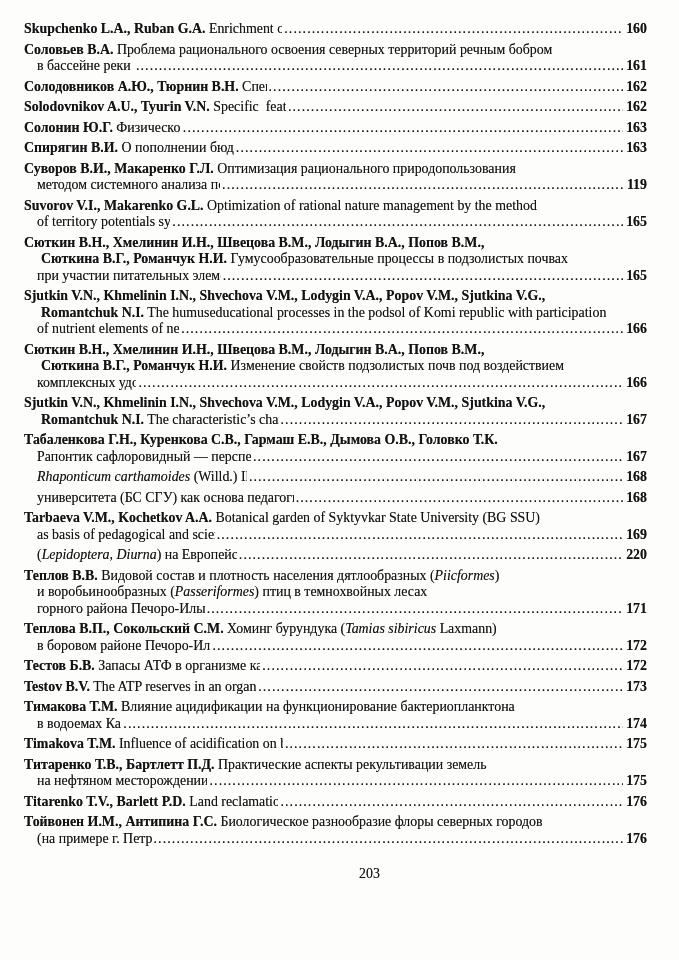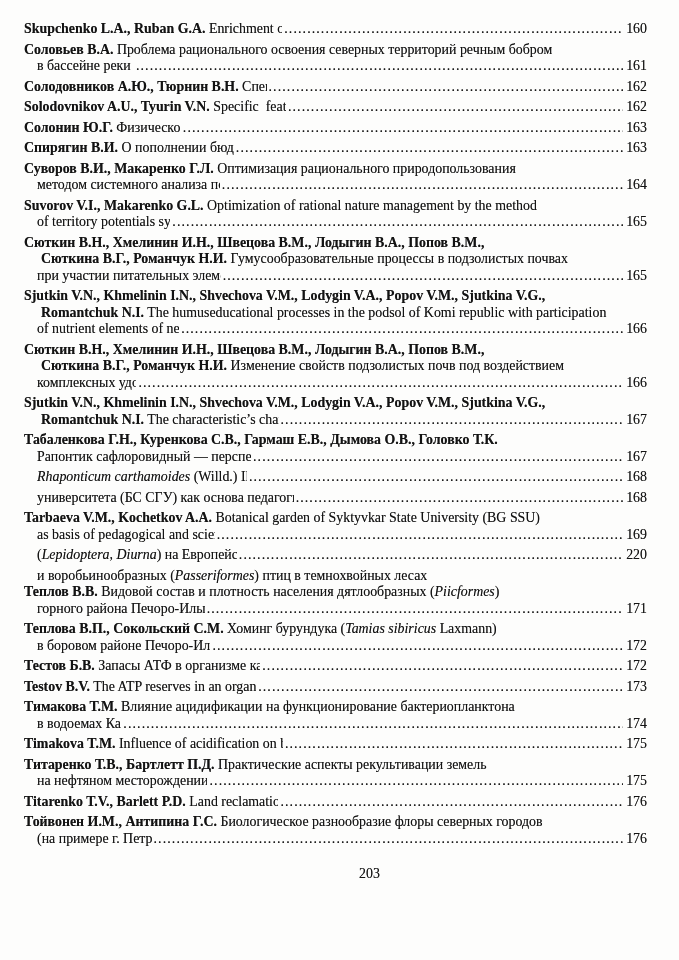--- a/index.html
+++ b/index.html
@@ -41,21 +41,21 @@
     flex: 1 1 auto;
     min-width: 6px;
     overflow: hidden;
     white-space: nowrap;
     margin: 0 3px 0 2px;
     letter-spacing: 1.1px;
   }
   .dots::after {
     content: "..........................................................................................................................................................";
   }
-  .pg { flex: 0 0 auto; white-space: nowrap; }
+  .pg { flex: 0 0 auto; white-space: nowrap; font-weight: bold; }
   .footer {
     text-align: center;
     margin-top: 19px;
     transform: translateX(34px);
   }
 </style>
 </head>
 <body>
 
 <div class="page">
@@ -74,21 +74,21 @@
         <div class="line last"><span class="txt"><span class="b">Solodovnikov A.U., Tyurin V.N.</span><span class=""> Specific  featers of soil’s evalutaion under condition of the North</span></span><span class="dots"></span><span class="pg">162</span></div>
       </div>
       <div class="entry">
         <div class="line last"><span class="txt"><span class="b">Солонин Ю.Г.</span><span class=""> Физическое здоровье коми</span></span><span class="dots"></span><span class="pg">163</span></div>
       </div>
       <div class="entry">
         <div class="line last"><span class="txt"><span class="b">Спирягин В.И.</span><span class=""> О пополнении бюджета ресурсными платежами</span></span><span class="dots"></span><span class="pg">163</span></div>
       </div>
       <div class="entry">
         <div class="line"><span class="b">Суворов В.И., Макаренко Г.Л.</span><span class=""> Оптимизация рационального природопользования</span></div>
-        <div class="line ind1 last"><span class="txt"><span class="">методом системного анализа потенциалов территорий</span></span><span class="dots"></span><span class="pg">164</span></div>
+        <div class="line ind1 last"><span class="txt"><span class="">методом системного анализа потенциалов территорий</span></span><span class="dots"></span><span class="pg">119</span></div>
       </div>
       <div class="entry">
         <div class="line"><span class="b">Suvorov V.I., Makarenko G.L.</span><span class=""> Optimization of rational nature management by the method</span></div>
         <div class="line ind1 last"><span class="txt"><span class="">of territory potentials system analysis</span></span><span class="dots"></span><span class="pg">165</span></div>
       </div>
       <div class="entry">
         <div class="line"><span class="b">Сюткин В.Н., Хмелинин И.Н., Швецова В.М., Лодыгин В.А., Попов В.М.,</span></div>
         <div class="line ind2"><span class="b">Сюткина В.Г., Романчук Н.И.</span><span class=""> Гумусообразовательные процессы в подзолистых почвах</span></div>
         <div class="line ind1 last"><span class="txt"><span class="">при участии питательных элементов новых удобрений</span></span><span class="dots"></span><span class="pg">165</span></div>
       </div>
@@ -117,22 +117,22 @@
         <div class="line ind1 last"><span class="txt"><span class="">университета (БС СГУ) как основа педагогической и научно-просветительской деятельности</span></span><span class="dots"></span><span class="pg">168</span></div>
       </div>
       <div class="entry">
         <div class="line"><span class="b">Tarbaeva V.M., Kochetkov A.A.</span><span class=""> Botanical garden of Syktyvkar State University (BG SSU)</span></div>
         <div class="line ind1 last"><span class="txt"><span class="">as basis of pedagogical and scientific-enlighten activity</span></span><span class="dots"></span><span class="pg">169</span></div>
       </div>
       <div class="entry">
         <div class="line ind1 last"><span class="txt"><span class="">(</span><span class=" i">Lepidoptera, Diurna</span><span class="">) на Европейском Северо-Востоке России</span></span><span class="dots"></span><span class="pg">220</span></div>
       </div>
       <div class="entry">
+        <div class="line"><span class="b">Теплов В.В.</span><span class=""> Видовой состав и плотность населения дятлообразных (</span><span class=" i">Piicformes</span><span class="">)</span></div>
         <div class="line ind1"><span class="">и воробьинообразных (</span><span class=" i">Passeriformes</span><span class="">) птиц в темнохвойных лесах</span></div>
-        <div class="line"><span class="b">Теплов В.В.</span><span class=""> Видовой состав и плотность населения дятлообразных (</span><span class=" i">Piicformes</span><span class="">)</span></div>
         <div class="line ind1 last"><span class="txt"><span class="">горного района Печоро-Илычского заповедника</span></span><span class="dots"></span><span class="pg">171</span></div>
       </div>
       <div class="entry">
         <div class="line"><span class="b">Теплова В.П., Сокольский С.М.</span><span class=""> Хоминг бурундука (</span><span class=" i">Tamias sibiricus</span><span class=""> Laxmann)</span></div>
         <div class="line ind1 last"><span class="txt"><span class="">в боровом районе Печоро-Илычского заповедника</span></span><span class="dots"></span><span class="pg">172</span></div>
       </div>
       <div class="entry">
         <div class="line last"><span class="txt"><span class="b">Тестов Б.В.</span><span class=""> Запасы АТФ в организме как основное условие его устойчивости</span></span><span class="dots"></span><span class="pg">172</span></div>
       </div>
       <div class="entry">

